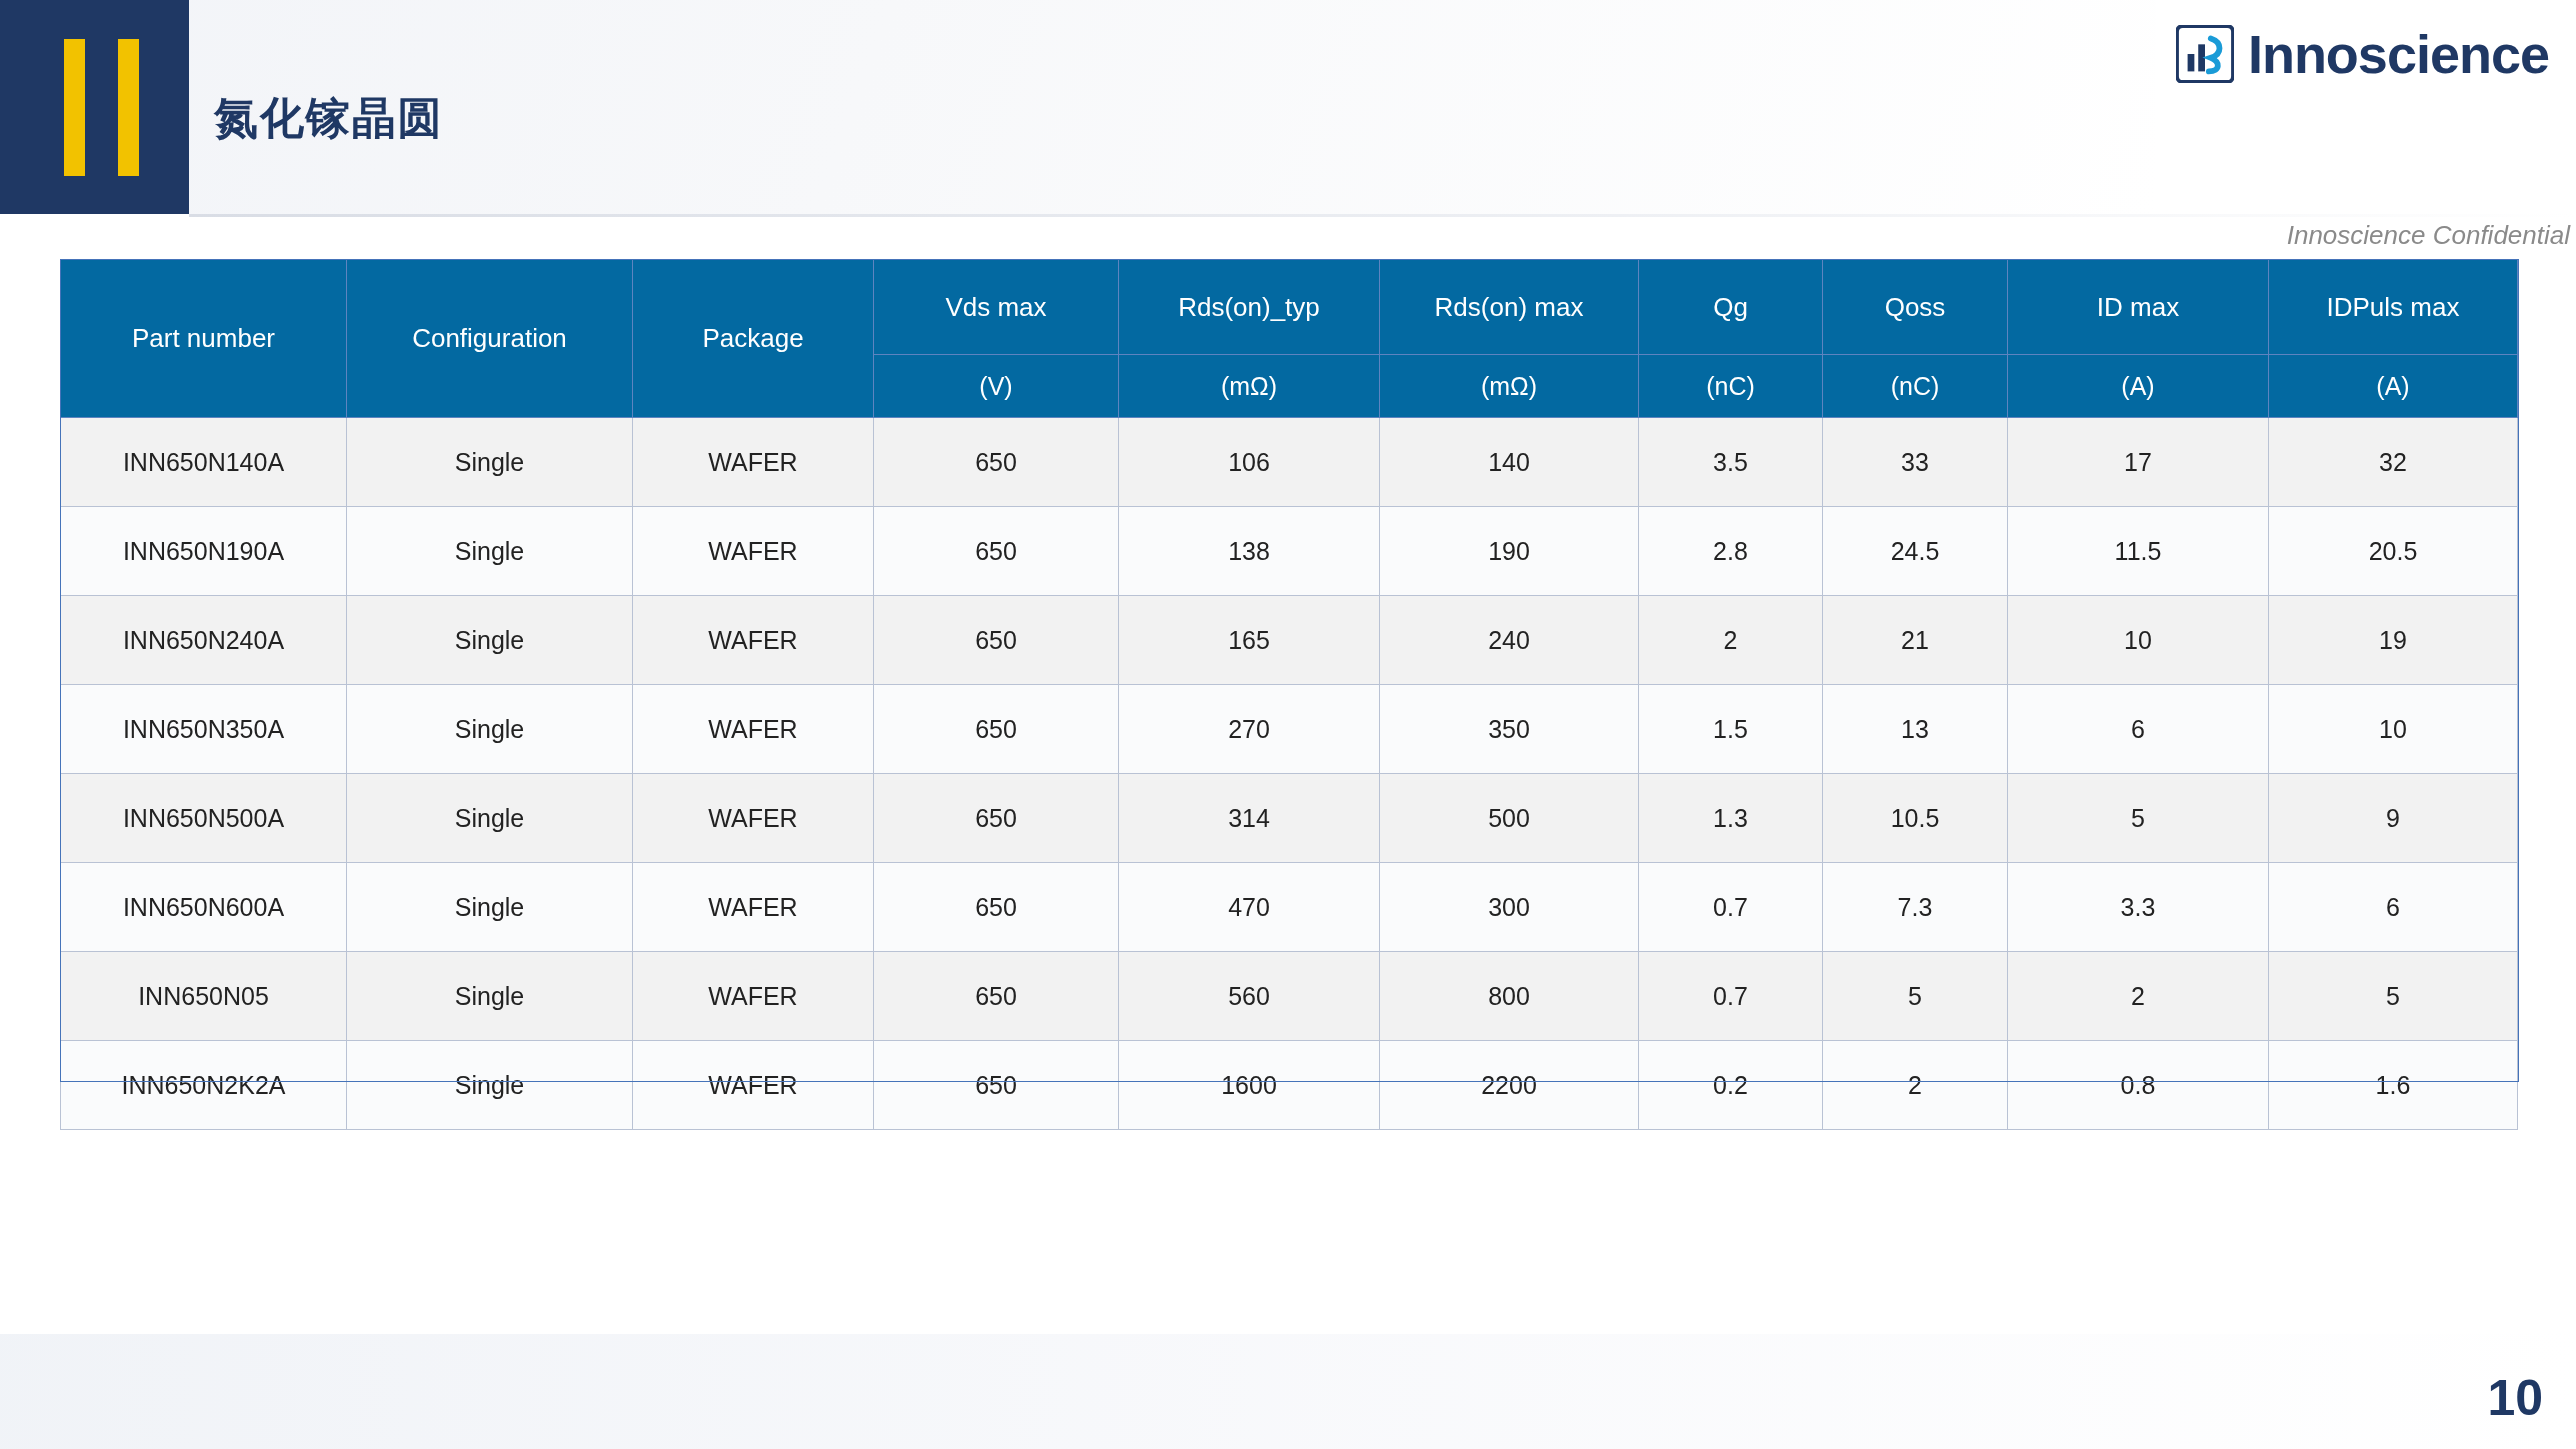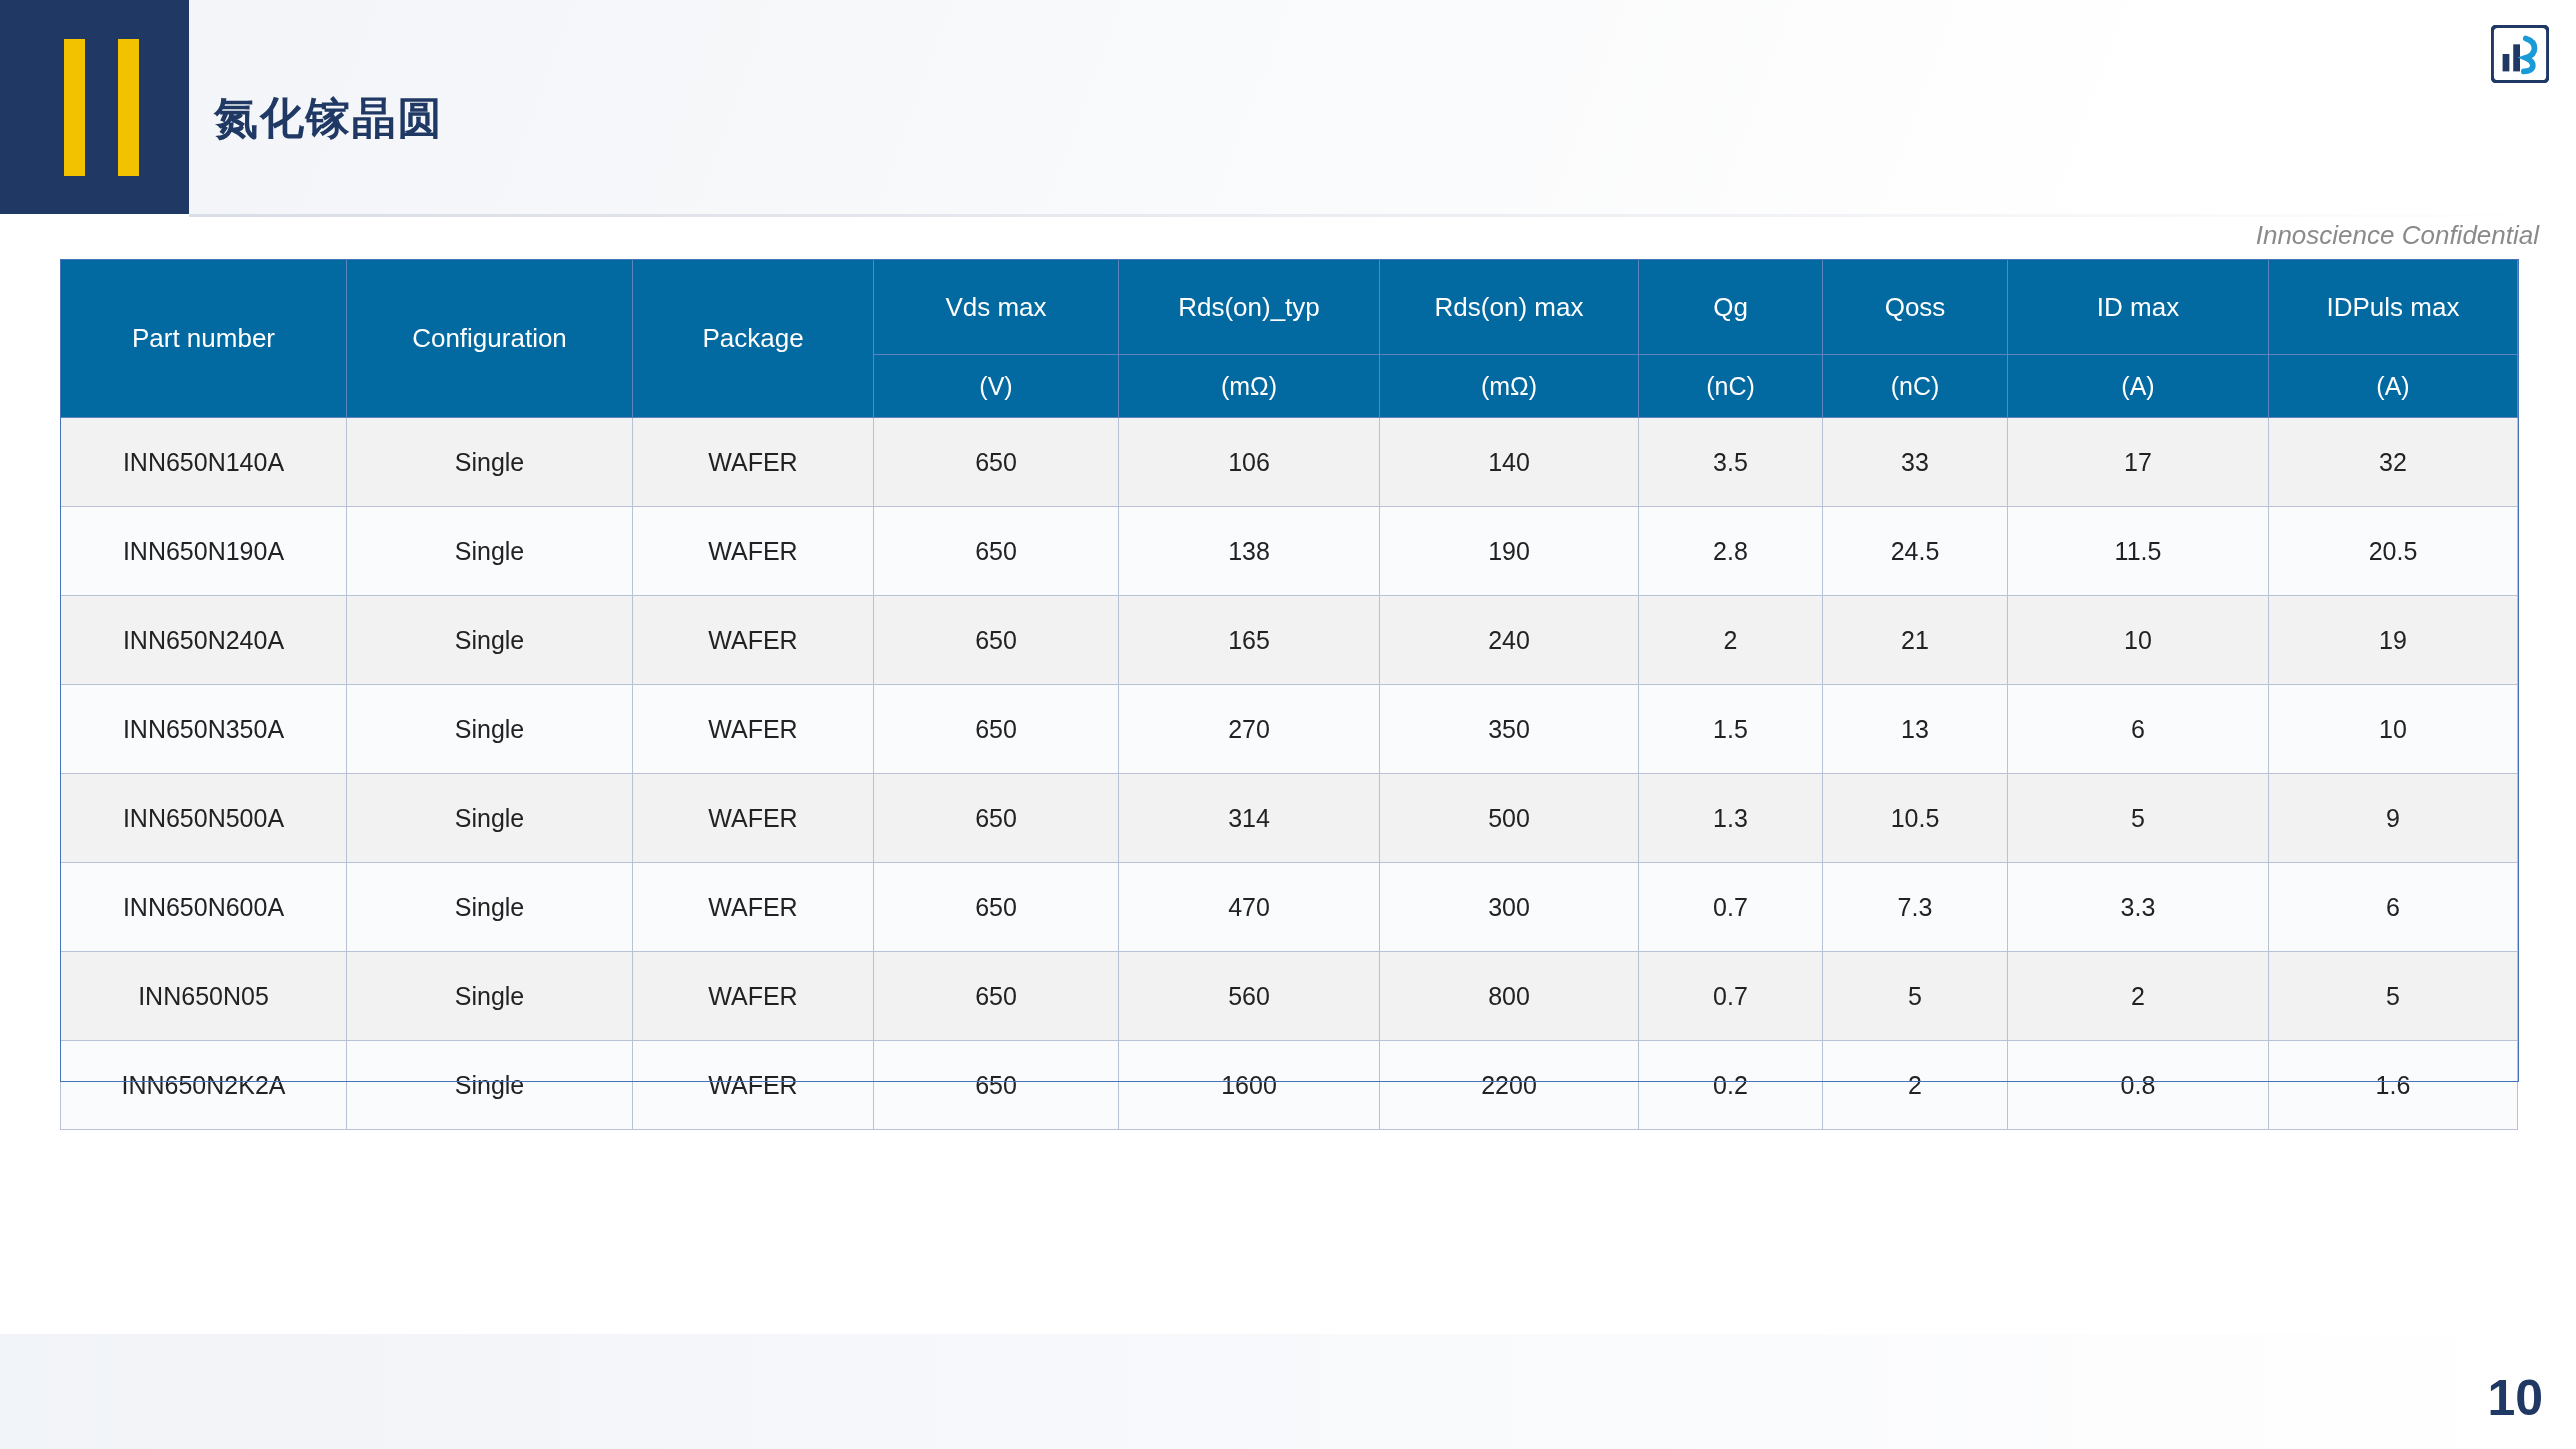--- a/index.html
+++ b/index.html
@@ -75,21 +75,21 @@
     font-size: 54px;
     font-weight: bold;
     color: #1f3864;
     letter-spacing: -1px;
     line-height: 1;
   }
 
   
   .confidential {
     position: absolute;
-    right: 37px;
+    right: 6px;
     top: 220px;
     font-size: 26px;
     font-style: italic;
     color: #8a8a8a;
   }
 
   
   .table-wrap {
     position: absolute;
     left: 60px;
@@ -173,20 +173,21 @@
 
 <div class="logo">
   <span class="logo-mark">
     <svg width="58" height="58" viewBox="0 0 60 60" xmlns="http://www.w3.org/2000/svg">
       <rect x="1" y="1" width="58" height="58" rx="6" fill="none" stroke="#1f3864" stroke-width="4"></rect>
       <rect x="12" y="30" width="7" height="18" fill="#1f3864"></rect>
       <rect x="23" y="20" width="7" height="28" fill="#1f3864"></rect>
       <path d="M36 14 C48 18 48 30 36 34 C46 38 46 48 34 48" fill="none" stroke="#1a9bd7" stroke-width="6" stroke-linecap="round"></path>
     </svg>
   </span>
+  <span class="logo-text">Innoscience</span>
 </div>
 
 <div class="confidential">Innoscience Confidential</div>
 
 <div class="table-wrap">
   <table class="spec">
     <colgroup>
       <col style="width:286px">
       <col style="width:286px">
       <col style="width:241px">

